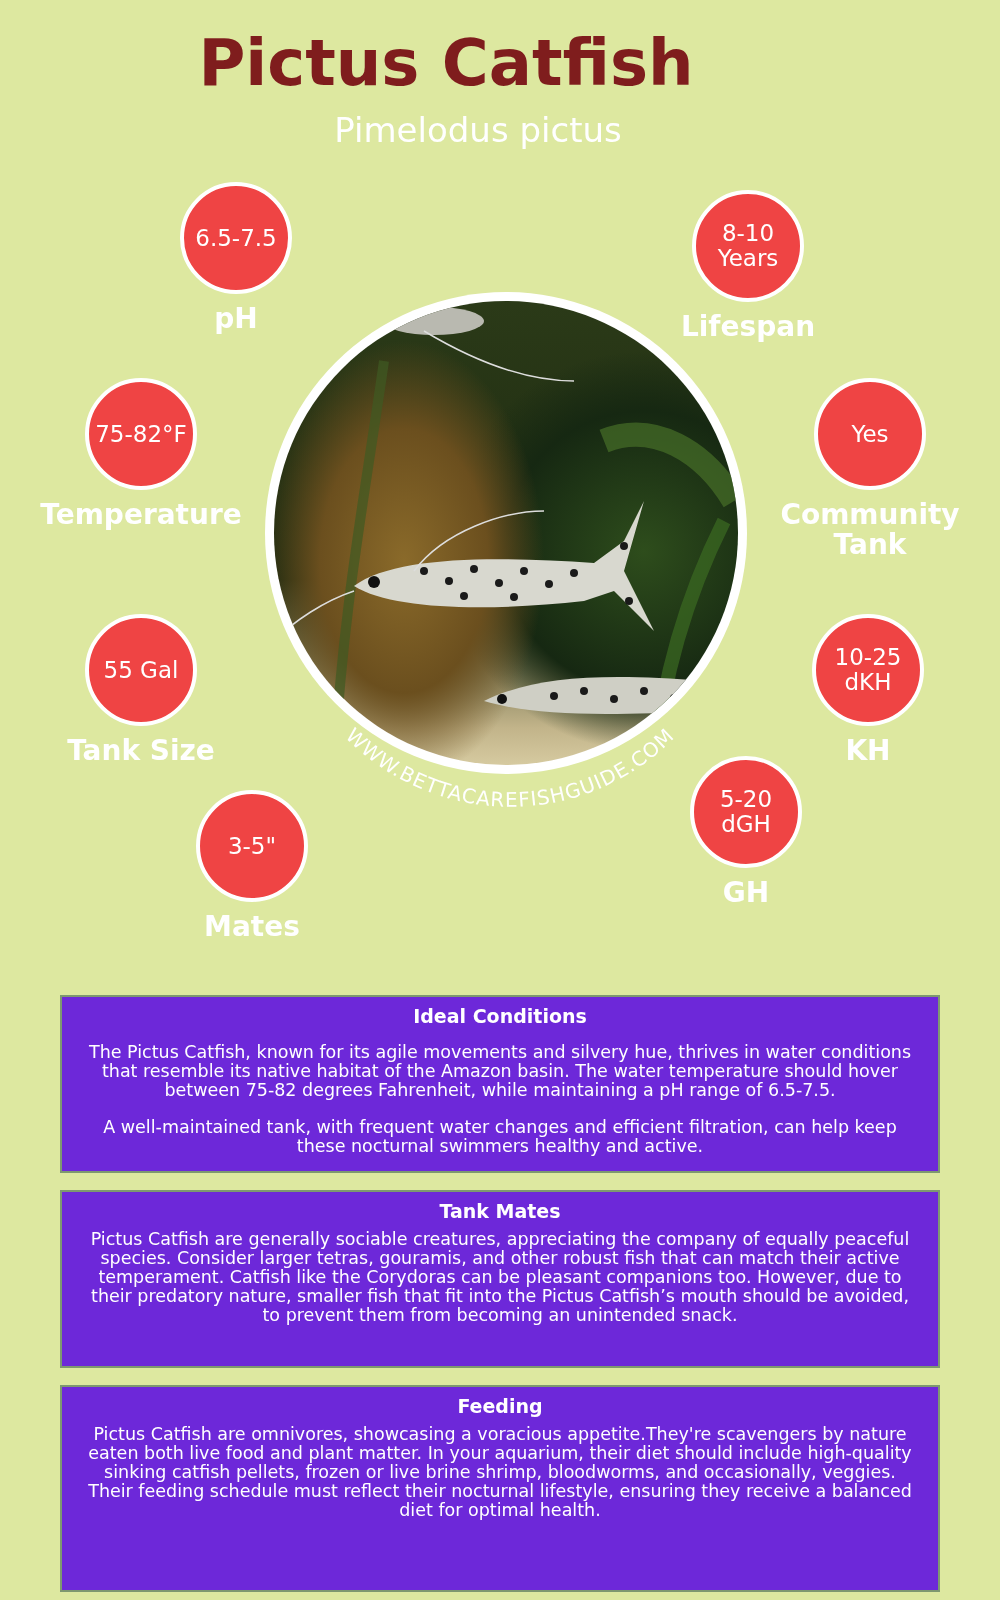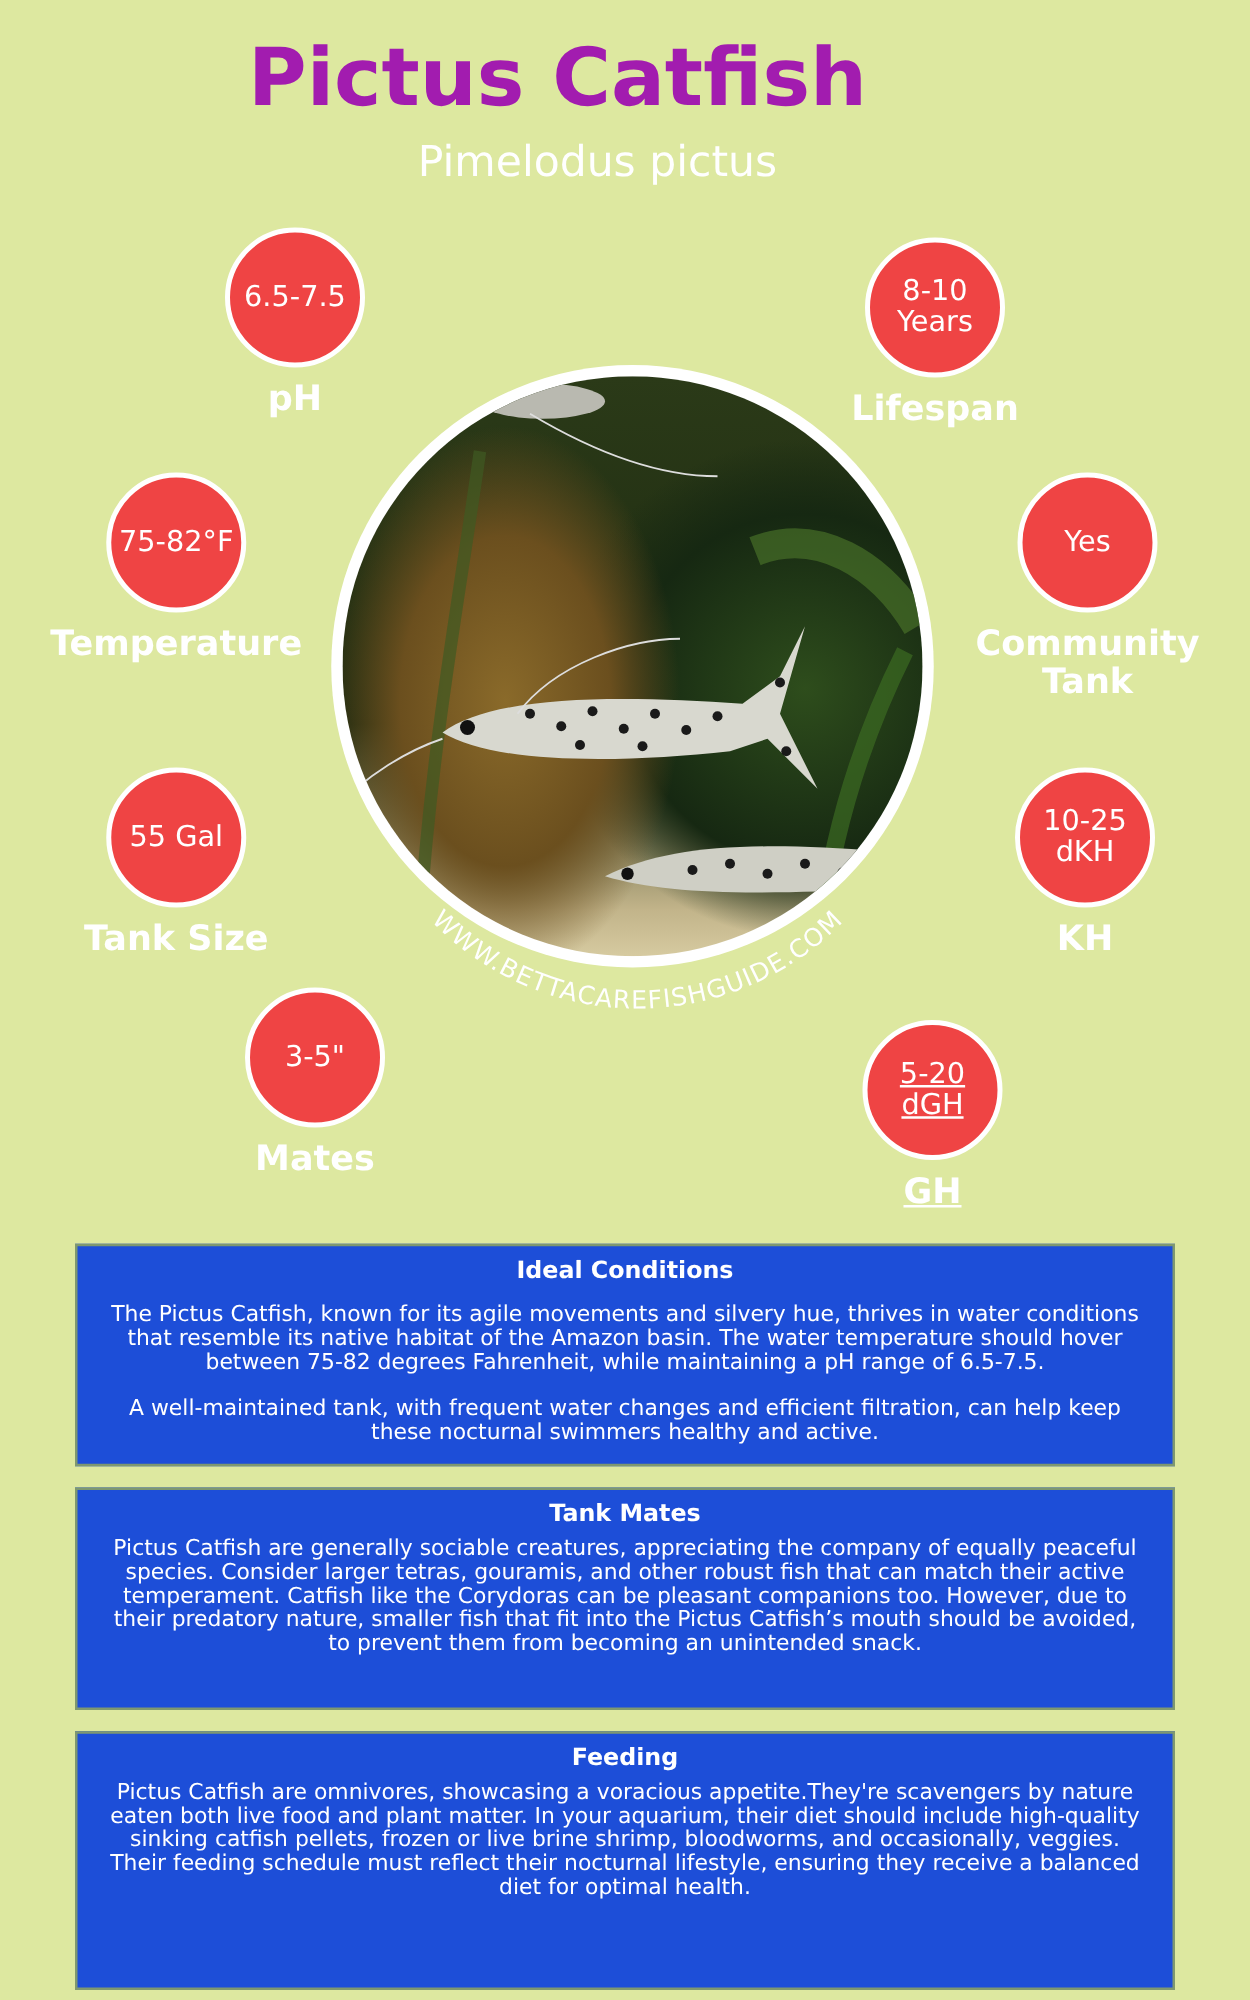--- a/index.html
+++ b/index.html
@@ -6,21 +6,21 @@
   body {
     width: 1000px; height: 1600px; overflow: hidden;
     background: #dde8a0;
     font-family: "DejaVu Sans", sans-serif;
     color: #fff;
     position: relative;
   }
   .title {
     position: absolute; left: 0; width: 892px; top: 26px;
     text-align: center; font-size: 64px; font-weight: bold;
-    letter-spacing: 0px; color: #a21caf; margin: 0;
+    letter-spacing: 0px; color: #7f1d1d; margin: 0;
   }
   .subtitle {
     position: absolute; left: 0; width: 956px; top: 110px;
     text-align: center; font-size: 34px; color: #fff; font-weight: normal;
   }
   .stat { position: absolute; width: 220px; text-align: center; }
   .stat .circle {
     width: 104px; height: 104px; border-radius: 50%;
     background: #ef4444; border: 4px solid #fff;
     margin: 0 auto; display: flex; align-items: center; justify-content: center;
@@ -40,21 +40,21 @@
     background:
       radial-gradient(ellipse 140px 220px at 130px 260px, #8a6a2a 0%, #6b4f1e 60%, transparent 100%),
       radial-gradient(ellipse 200px 200px at 370px 250px, #2e4d1c 0%, #162812 70%, transparent 100%),
       linear-gradient(180deg, #2b3a18 0%, #1d2a10 60%, #c2b48a 92%, #d6caa0 100%);
   }
   .watermark {
     position: absolute; left: 0; top: 0; width: 1000px; height: 1600px; pointer-events: none;
   }
   .panel {
     position: absolute; left: 60px; width: 880px;
-    background: #1d4ed8; border: 2px solid #7e9870;
+    background: #6d28d9; border: 2px solid #7e9870;
     text-align: center; color: #fff; box-sizing: border-box;
     padding: 0 20px;
   }
   .panel h2 {
     font-size: 19px; font-weight: bold; margin: 8px 0 8px 0; line-height: 22px;
   }
   .panel p {
     font-size: 17.5px; line-height: 19px; margin: 0;
   }
   .panel p + p { margin-top: 18px; }
@@ -112,21 +112,21 @@
   <div class="label">KH</div>
 </div>
 
 <div class="stat" style="left:142px; top:790px;">
   <div class="circle">
     <span>3-5"</span>
   </div>
   <div class="label">Mates</div>
 </div>
 
-<div class="stat" style="left:636px; top:816px;text-decoration:underline;">
+<div class="stat" style="left:636px; top:756px;">
   <div class="circle">
     <span>5-20</span>
     <span>dGH</span>
   </div>
   <div class="label">GH</div>
 </div>
 
 <div class="photo-wrap">
   <div class="photo" title="Pictus catfish swimming in planted aquarium">
     <svg width="464" height="464" viewBox="0 0 464 464">

